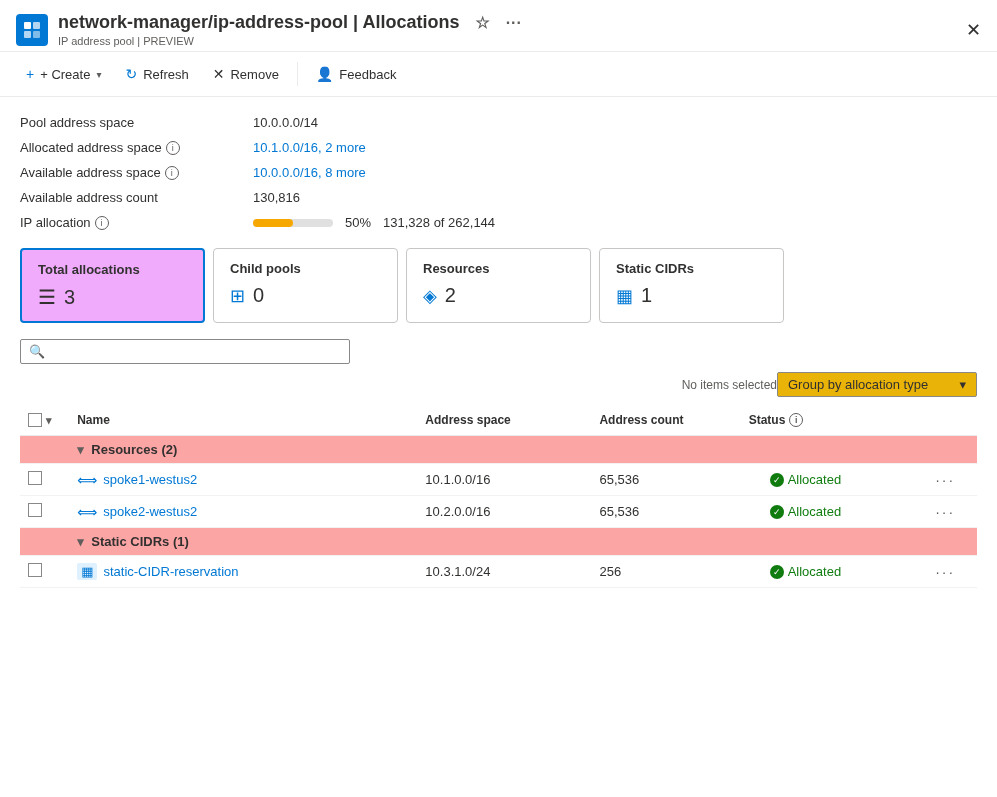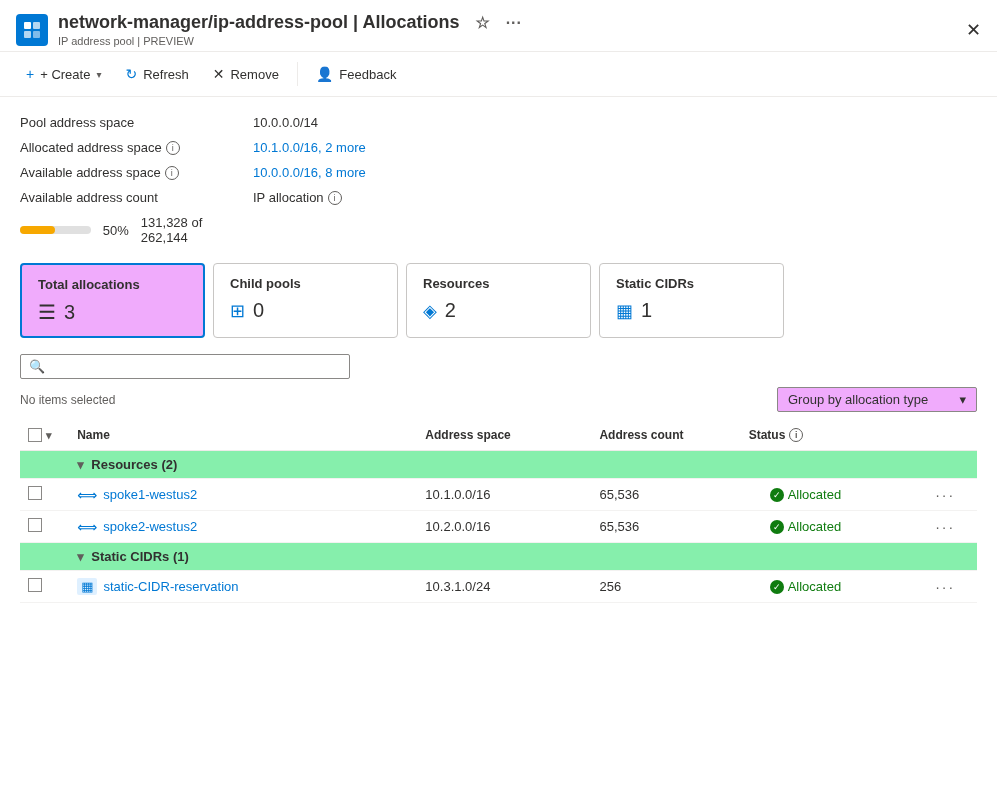--- a/index.html
+++ b/index.html
@@ -40,42 +40,42 @@
     .card { border: 1px solid #c8c6c4; border-radius: 4px; padding: 12px 16px; width: 185px; cursor: pointer; background: #fff; }
     .card.selected { border: 2px solid #0078d4; background: #f0abfc; }
     .card-title { font-size: 13px; font-weight: 600; color: #323130; margin-bottom: 8px; }
     .card-content { display: flex; align-items: center; gap: 8px; }
     .card-number { font-size: 20px; font-weight: 400; color: #323130; }
 
     .search-bar { display: flex; align-items: center; border: 1px solid #8a8886; border-radius: 2px; padding: 4px 8px; width: 330px; margin-bottom: 8px; }
     .search-bar input { border: none; outline: none; font-size: 13px; color: #323130; width: 100%; background: transparent; }
     .search-icon { color: #605e5c; margin-right: 6px; font-size: 13px; }
 
-    .table-controls { display: flex; justify-content: space-between; align-items: center; margin-bottom: 8px; }
+    .table-controls { display: flex; justify-content: flex-end; align-items: center; margin-bottom: 8px; }
     .no-items { font-size: 12px; color: #605e5c; }
-    .group-by-select { display: flex; align-items: center; border: 1px solid #8a8886; border-radius: 2px; padding: 4px 10px; font-size: 13px; color: #323130; cursor: pointer; background: #f0abfc; gap: 8px; min-width: 200px; justify-content: space-between; }
+    .group-by-select { display: flex; align-items: center; border: 1px solid #8a8886; border-radius: 2px; padding: 4px 10px; font-size: 13px; color: #323130; cursor: pointer; background: #eab308; gap: 8px; min-width: 200px; justify-content: space-between; }
 
     .data-table { width: 100%; border-collapse: collapse; }
     .data-table th { padding: 8px 8px; text-align: left; font-size: 12px; font-weight: 600; color: #323130; border-bottom: 1px solid #edebe9; }
     .data-table td { padding: 7px 8px; font-size: 13px; color: #323130; border-bottom: 1px solid #f3f2f1; }
 
     .col-check { width: 32px; }
     .col-name { width: 280px; }
     .col-address { width: 140px; }
     .col-count { width: 120px; }
     .col-status { width: 150px; }
     .col-actions { width: 40px; }
 
     .checkbox { width: 14px; height: 14px; border: 1px solid #8a8886; display: inline-block; cursor: pointer; }
     .row-link { color: #0078d4; text-decoration: none; cursor: pointer; }
     .status-allocated { display: flex; align-items: center; gap: 4px; color: #107c10; padding-left: 21px; }
     .status-icon { width: 14px; height: 14px; background: #107c10; border-radius: 50%; display: inline-flex; align-items: center; justify-content: center; }
     .status-icon::after { content: '✓'; color: white; font-size: 9px; }
 
-    .group-header { background: #86efac; }
+    .group-header { background: #fca5a5; }
     .group-header td { font-size: 13px; font-weight: 600; color: #323130; padding: 6px 8px; }
     .group-toggle { color: #605e5c; cursor: pointer; margin-right: 4px; }
 
     .row-icon { display: inline-flex; align-items: center; gap: 6px; }
     .resource-icon { color: #0078d4; font-size: 14px; }
 
     .col-sort { display: flex; align-items: center; gap: 4px; cursor: pointer; }
 
     .dots-menu { color: #605e5c; cursor: pointer; letter-spacing: 2px; font-size: 14px; }
 
@@ -142,20 +142,21 @@
 
     <div class="info-label">
       <span>Available address space</span>
       <span class="info-circle">i</span>
     </div>
     <div class="info-value">
       <a class="info-link">10.0.0.0/16, 8 more</a>
     </div>
 
     <div class="info-label">Available address count</div>
+    <div class="info-value info-value-num">130,816</div>
 
     <div class="info-label">
       <span>IP allocation</span>
       <span class="info-circle">i</span>
     </div>
     <div class="info-value allocation-bar-row">
       <div class="allocation-bar-bg">
         <div class="allocation-bar-fill"></div>
       </div>
       <span class="allocation-pct">50%</span>

